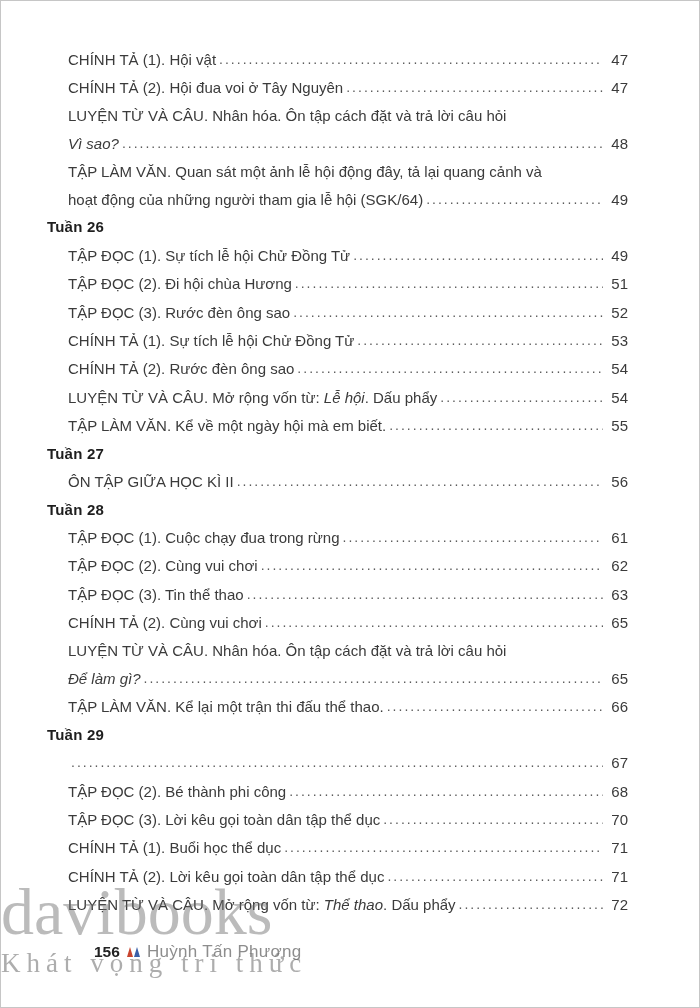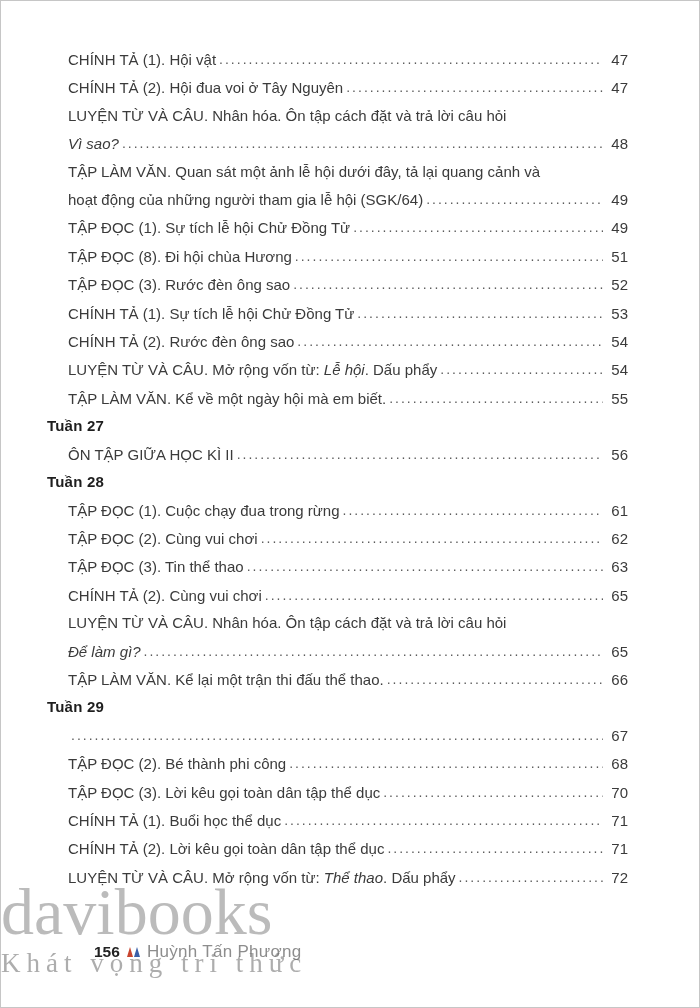--- a/index.html
+++ b/index.html
@@ -69,35 +69,36 @@
     </div>
     <div class="row line1">
       <span class="t">LUYỆN TỪ VÀ CÂU. Nhân hóa. Ôn tập cách đặt và trả lời câu hỏi</span>
     </div>
     <div class="row entry">
       <span class="t em">Vì sao?</span>
       <span class="dots"></span>
       <span class="pg">48</span>
     </div>
     <div class="row line1">
-      <span class="t">TẬP LÀM VĂN. Quan sát một ảnh lễ hội dưới đây, tả lại quang cảnh và</span>
+      <span class="t">TẬP LÀM VĂN. Quan sát một ảnh lễ hội động đây, tả lại quang cảnh và</span>
     </div>
     <div class="row entry">
       <span class="t">hoạt động của những người tham gia lễ hội (SGK/64)</span>
       <span class="dots"></span>
       <span class="pg">49</span>
     </div>
 
+    <div class="row week">Tuần 26</div>
     <div class="row entry">
       <span class="t">TẬP ĐỌC (1). Sự tích lễ hội Chử Đồng Tử</span>
       <span class="dots"></span>
       <span class="pg">49</span>
     </div>
     <div class="row entry">
-      <span class="t">TẬP ĐỌC (8). Đi hội chùa Hương</span>
+      <span class="t">TẬP ĐỌC (2). Đi hội chùa Hương</span>
       <span class="dots"></span>
       <span class="pg">51</span>
     </div>
     <div class="row entry">
       <span class="t">TẬP ĐỌC (3). Rước đèn ông sao</span>
       <span class="dots"></span>
       <span class="pg">52</span>
     </div>
     <div class="row entry">
       <span class="t">CHÍNH TẢ (1). Sự tích lễ hội Chử Đồng Tử</span>

